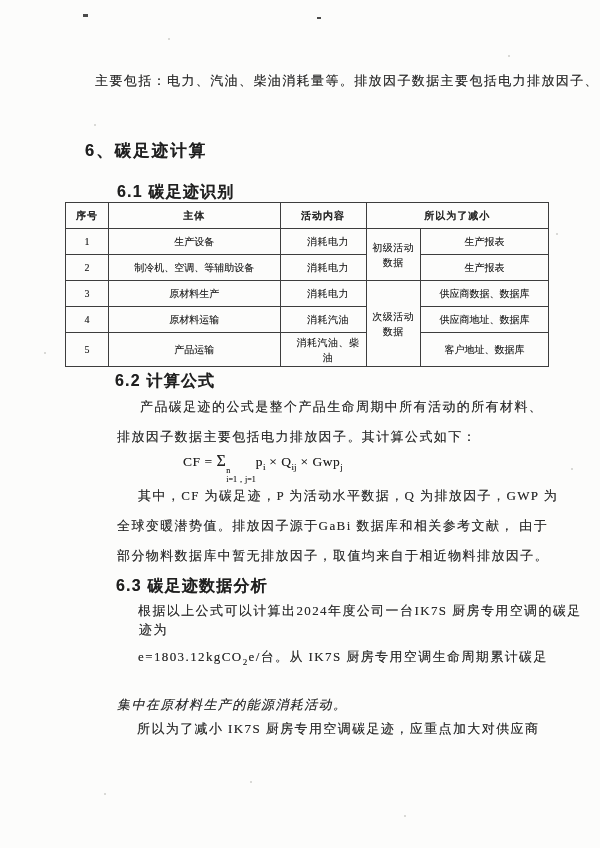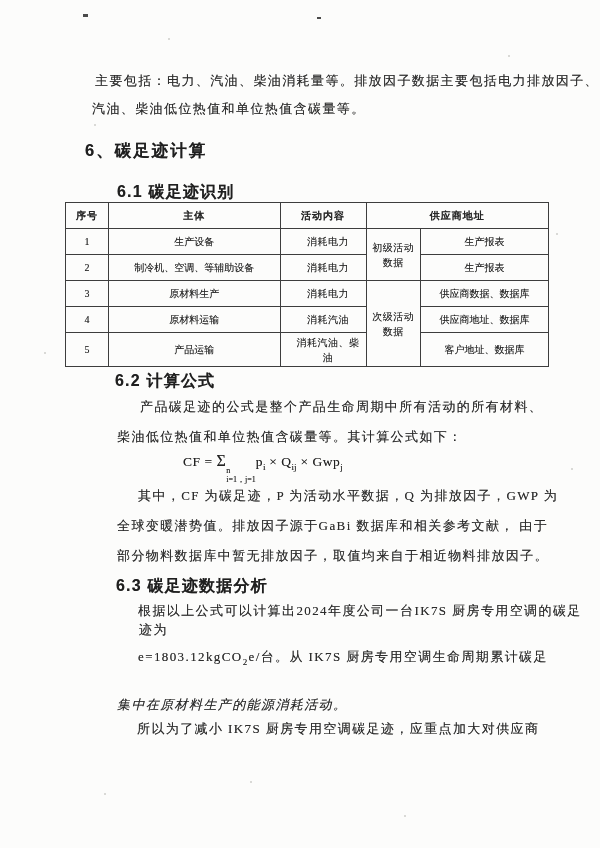--- a/index.html
+++ b/index.html
@@ -130,40 +130,39 @@
   <div class="speck" style="left:94px;top:124px;width:2px;height:2px;"></div>
   <div class="speck" style="left:556px;top:233px;width:2px;height:2px;"></div>
   <div class="speck" style="left:44px;top:352px;width:2px;height:2px;"></div>
   <div class="speck" style="left:571px;top:468px;width:2px;height:2px;"></div>
   <div class="speck" style="left:104px;top:793px;width:2px;height:2px;"></div>
   <div class="speck" style="left:404px;top:815px;width:2px;height:2px;"></div>
   <div class="speck" style="left:250px;top:781px;width:2px;height:2px;"></div>
   <div class="speck" style="left:529px;top:651px;width:2px;height:2px;"></div>
 
   <div class="line" style="left:95px;top:72px;">主要包括：电力、汽油、柴油消耗量等。排放因子数据主要包括电力排放因子、</div>
-  <div class="line" style="left:92px;top:100px;">汽油、柴油低位热值和单位热值含碳量等。</div>
 
   <div class="h-main" style="left:85px;top:140px;">6、碳足迹计算</div>
 
   <div class="h-sub" style="left:117px;top:182px;">6.1 碳足迹识别</div>
 
   <table class="cf-table">
     <colgroup>
       <col class="col-no">
         <col class="col-subj">
         <col class="col-act">
         <col class="col-grp">
         <col class="col-src">
     </colgroup>
     <tbody>
         <tr class="r-head">
       <th>序号</th>
       <th>主体</th>
       <th>活动内容</th>
-      <th colspan="2">供应商地址</th>
+      <th colspan="2">所以为了减小</th>
     </tr>
     <tr class="r-std">
       <td>1</td>
       <td>生产设备</td>
       <td class="cell-activity">消耗电力</td>
       <td class="cell-group" rowspan="2">初级活动数据</td>
       <td>生产报表</td>
     </tr>
     <tr class="r-std">
       <td>2</td>
@@ -189,21 +188,21 @@
       <td>产品运输</td>
       <td class="cell-activity" style="white-space:normal;line-height:15px;">消耗汽油、柴油</td>
       <td>客户地址、数据库</td>
     </tr>
   </tbody>
     </table>
 
   <div class="h-sub" style="left:115px;top:371px;">6.2 计算公式</div>
 
   <div class="line" style="left:140px;top:398px;">产品碳足迹的公式是整个产品生命周期中所有活动的所有材料、</div>
-  <div class="line" style="left:117px;top:428px;">柴油低位热值和单位热值含碳量等。其计算公式如下：</div>
+  <div class="line" style="left:117px;top:428px;">排放因子数据主要包括电力排放因子。其计算公式如下：</div>
 
   <div class="formula">
     <span>CF = </span><span class="sigma">Σ</span><span class="limits">
         <span>n</span>
         <span>i=1，j=1</span>
       </span><span>p</span><sub>i</sub><span> × </span><span>Q</span><sub>ij</sub><span> × </span><span>Gwp</span><sub>j</sub>
   </div>
 
   <div class="line" style="left:138px;top:487px;">其中，CF 为碳足迹，P 为活动水平数据，Q 为排放因子，GWP 为</div>
   <div class="line" style="left:117px;top:517px;">全球变暖潜势值。排放因子源于GaBi 数据库和相关参考文献， 由于</div>

